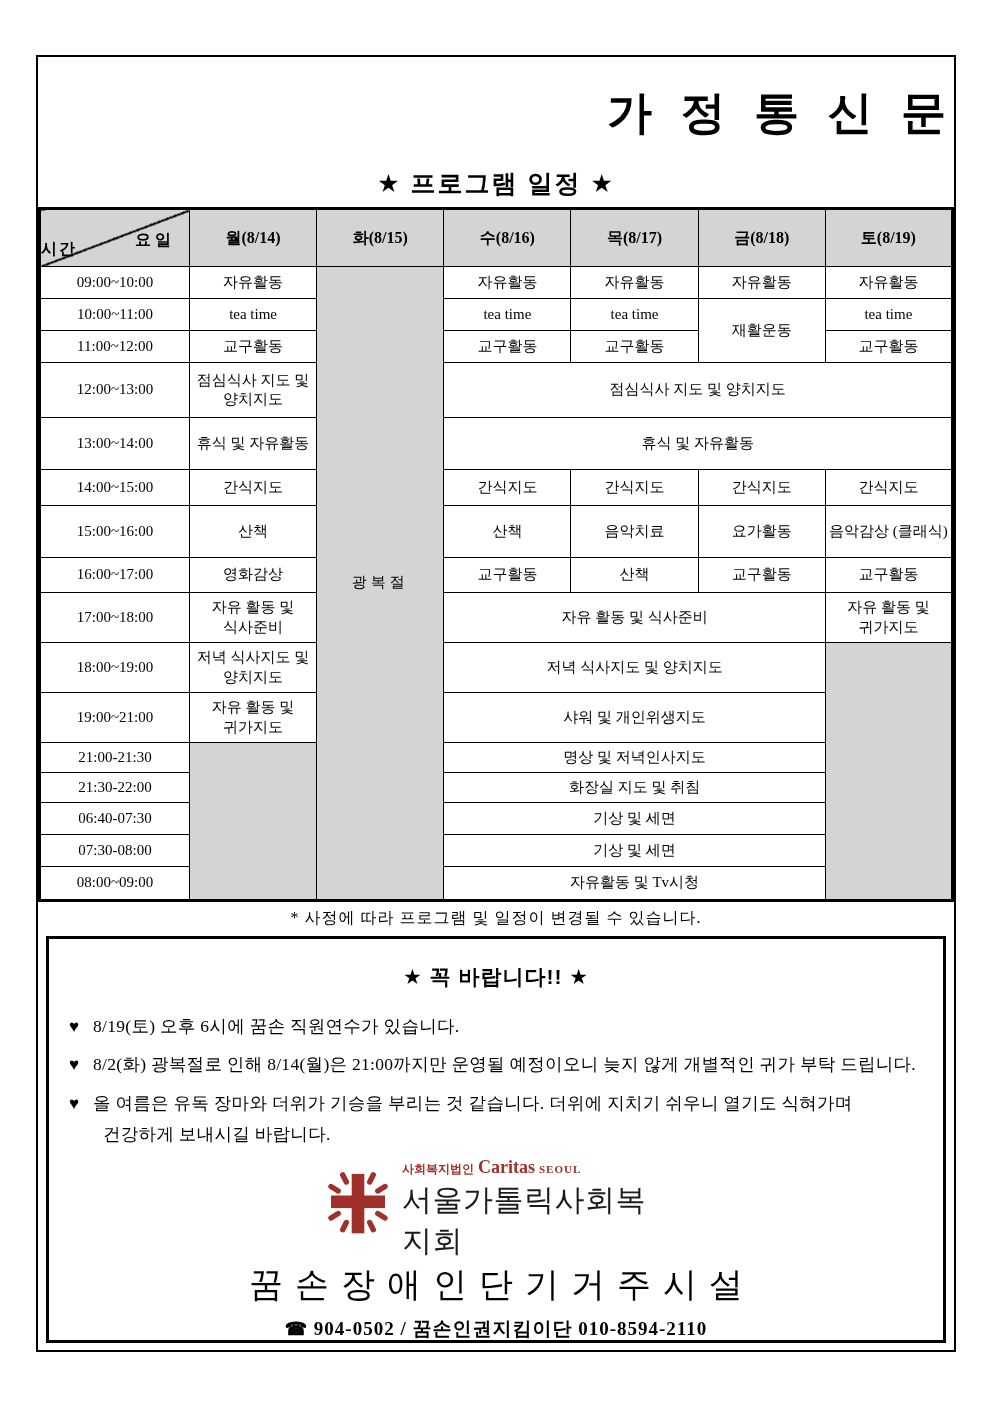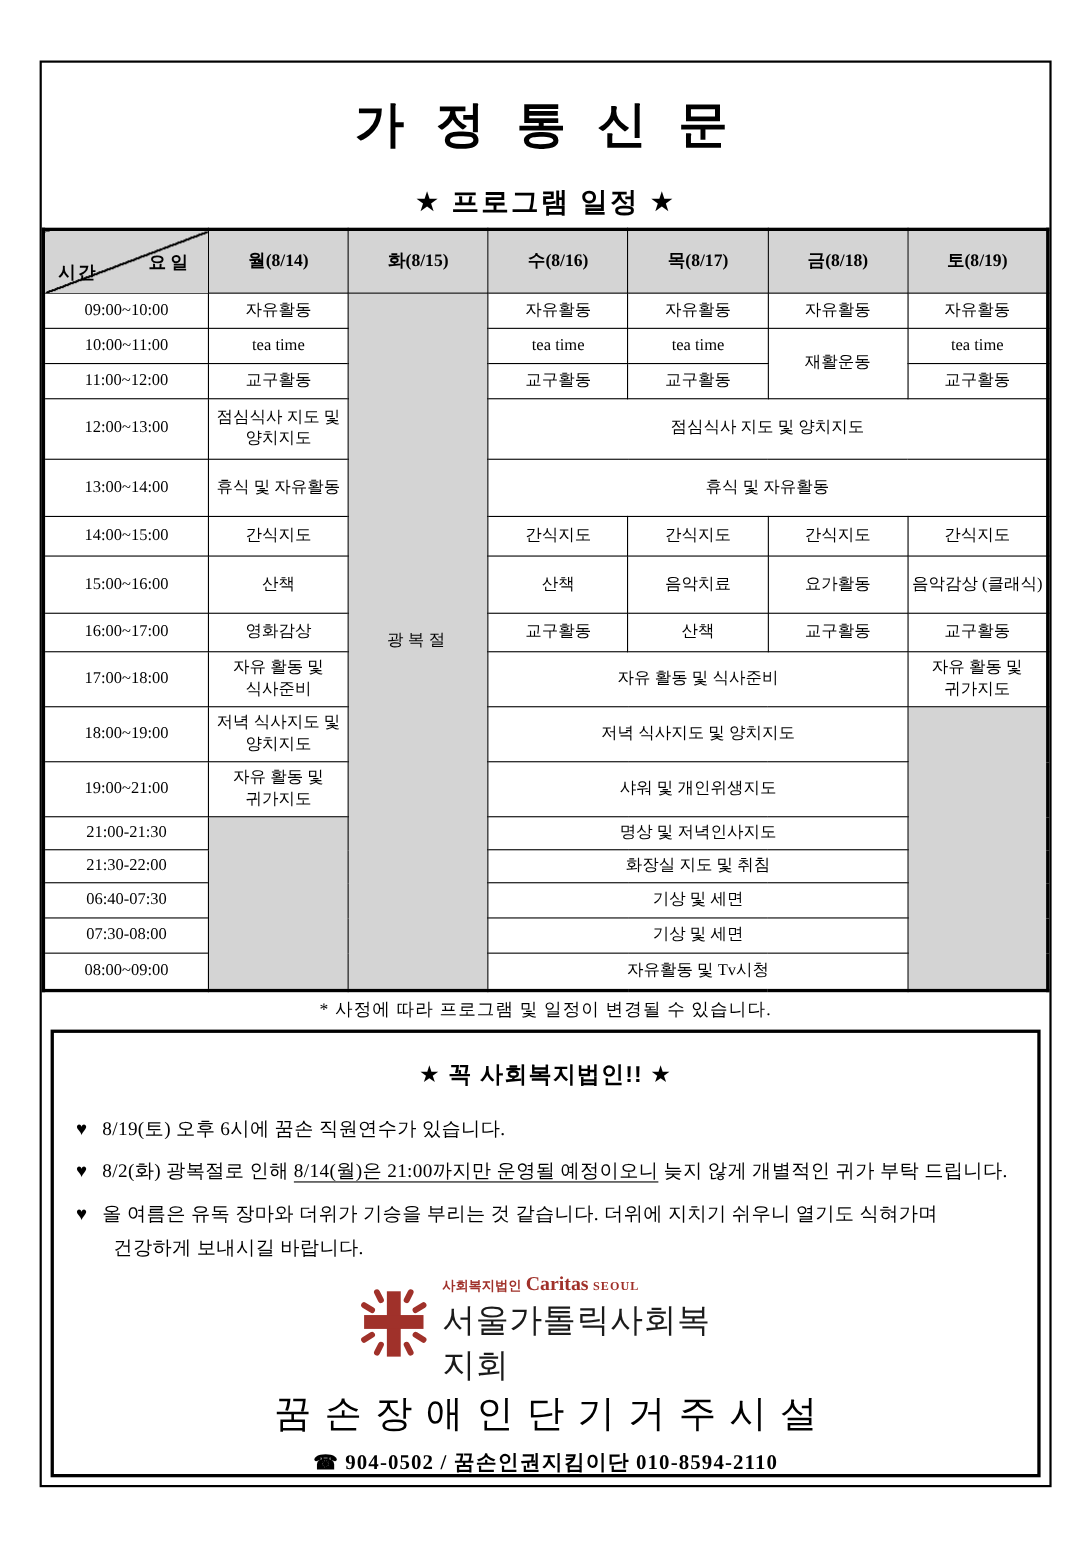--- a/index.html
+++ b/index.html
@@ -8,21 +8,21 @@
     font-family:"Liberation Serif","DejaVu Serif",serif;
     color:#000;
     -webkit-font-smoothing:antialiased;
   }
   .outer{
     position:absolute;left:36px;top:55px;width:920px;height:1297px;
     border:2px solid #000;box-sizing:border-box;background:#fff;
   }
   
   .doc-title{
-    margin-top:26px;text-align:center;
+    margin-top:26px;text-align:right;
     font-family:"Liberation Sans","DejaVu Sans",sans-serif;
     font-size:45px;font-weight:600;letter-spacing:8px;white-space:pre;
   }
   .sched-heading{
     margin-top:24px;text-align:center;
     font-family:"Liberation Sans","DejaVu Sans",sans-serif;
     font-size:25px;font-weight:700;letter-spacing:2px;
   }
   
   table.sched{
@@ -41,21 +41,21 @@
     position:relative;
     background:
       linear-gradient(to bottom right,
         rgba(0,0,0,0) calc(50% - 1px),
         #000 calc(50% - 1px),
         #000 calc(50% + 1px),
         rgba(0,0,0,0) calc(50% + 1px)),
       var(--cell-gray,#d4d4d4);
   }
   .corner-day{position:absolute;top:20px;right:14px;font-weight:700;font-size:16px;letter-spacing:4px;}
-  .corner-time{position:absolute;bottom:6px;left:12px;font-weight:700;font-size:16px;letter-spacing:2px;}
+  .corner-time{position:absolute;bottom:6px;left:0;font-weight:700;font-size:16px;letter-spacing:2px;}
   .holiday{letter-spacing:4px;}
   
   .footnote{margin-top:6px;text-align:center;font-size:16px;letter-spacing:1px;}
   
   .notice{
     margin:7px 8px 0 8px;height:407px;box-sizing:border-box;
     border:3px solid #000;display:flex;flex-direction:column;
   }
   .notice-heading{
     margin-top:24px;text-align:center;
@@ -63,21 +63,21 @@
     font-size:21px;font-weight:700;letter-spacing:1px;
   }
   ul.notice-list{
     list-style:none;margin:20px 22px 0 20px;padding:0;
   }
   ul.notice-list li{
     font-size:17.5px;line-height:1.78;margin-bottom:7px;
     padding-left:34px;text-indent:-34px;word-break:keep-all;letter-spacing:0.3px;
   }
   .heart{display:inline-block;width:24px;text-indent:0;font-size:17px;}
-  .underlined{text-decoration:underline;text-underline-offset:4px;}
+  .underlined{text-underline-offset:4px;}
   
   .footer{
     margin-top:auto;margin-bottom:16px;padding:0 14px;
     display:flex;align-items:center;flex-direction:column;
   }
   .org{display:flex;align-items:center;width:348px;flex:none;}
   .org svg{flex:none;}
   .org-text{margin-left:8px;}
   .org-line1{white-space:nowrap;}
   .org-small{color:var(--logo-red,#a0312a);font-size:12px;font-weight:700;}
@@ -232,21 +232,21 @@
     <tr style="height:34px">
       <td>08:00~09:00</td>
       <td colspan="3">자유활동 및 Tv시청</td>
     </tr>
   </tbody>
     </table>
 
   <div class="footnote">* 사정에 따라 프로그램 및 일정이 변경될 수 있습니다.</div>
 
   <div class="notice">
-    <div class="notice-heading">★ 꼭 사회복지법인!! ★</div>
+    <div class="notice-heading">★ 꼭 바랍니다!! ★</div>
 
     <ul class="notice-list">
       <li><span class="heart">♥</span><span>8/19(토) 오후 6시에 꿈손 직원연수가 있습니다.</span></li>
       <li><span class="heart">♥</span><span>8/2(화) 광복절로 인해 </span><span class="underlined">8/14(월)은 21:00까지만 운영될 예정이오니</span><span> 늦지 않게 개별적인 귀가 부탁 드립니다.</span></li>
       <li><span class="heart">♥</span><span>올 여름은 유독 장마와 더위가 기승을 부리는 것 같습니다. 더위에 지치기 쉬우니 열기도 식혀가며 건강하게 보내시길 바랍니다.</span></li>
     </ul>
 
     <div class="footer">
       <div class="org">
         <svg width="72" height="82" viewBox="0 0 80 90" aria-hidden="true">

